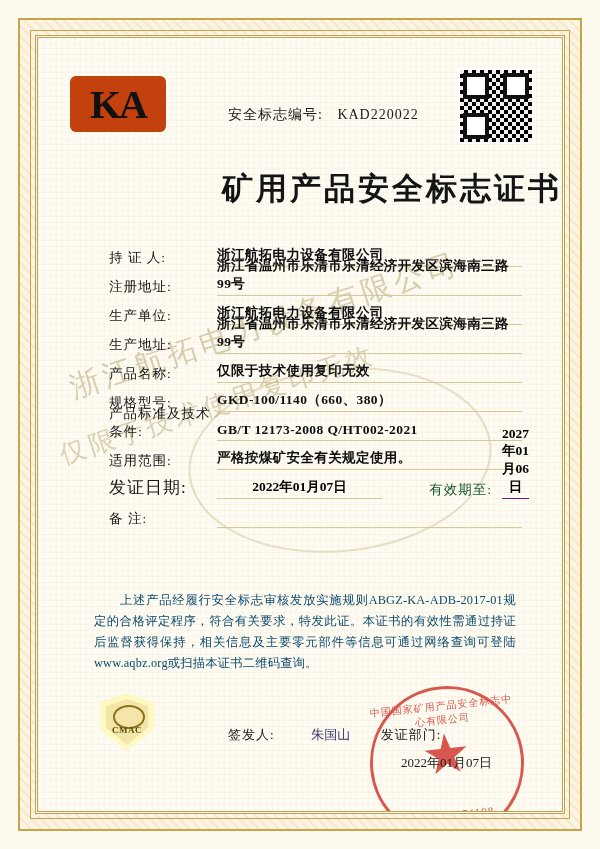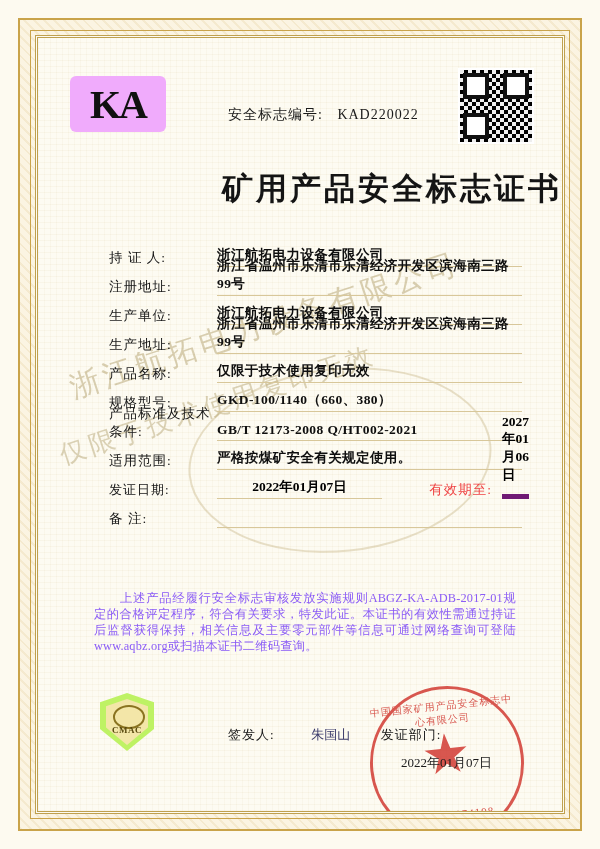--- a/index.html
+++ b/index.html
@@ -59,21 +59,21 @@
     height: 100%;
   }
 
   
   .ka-logo {
     position: absolute;
     left: 32px;
     top: 38px;
     width: 96px;
     height: 56px;
-    background: #f0abfc;
+    background: #c2410c;
     border-radius: 6px;
     display: flex;
     align-items: center;
     justify-content: center;
   }
   .ka-logo .ka-text {
     font-family: "Liberation Serif", serif;
     font-weight: bold;
     font-size: 40px;
     color: #111;
@@ -167,80 +167,80 @@
     font-weight: bold;
     padding-bottom: 2px;
     border-bottom: 1px solid #d8c79a;
     letter-spacing: 0.4px;
   }
   .row-split { display: flex; align-items: flex-end; height: 29px; }
   .row-split .half-label {
     width: 108px;
     flex: 0 0 108px;
     font-family: "Liberation Serif", serif;
-    font-size: 13px;
+    font-size: 17px;
     letter-spacing: 1px;
     color: #161616;
   }
   .row-split .half-value {
     flex: 0 0 165px;
     font-family: "Liberation Serif", serif;
     font-size: 13.5px;
     font-weight: bold;
     text-align: center;
     padding-bottom: 2px;
     border-bottom: 1px solid #d8c79a;
   }
   .row-split .gap { flex: 0 0 18px; }
   .row-split .half-label2 {
     flex: 0 0 92px;
     font-family: "Liberation Serif", serif;
     font-size: 13.5px;
     letter-spacing: 1px;
-    color: #ef4444;
+    color: #14532d;
     text-align: right;
     padding-right: 10px;
   }
   .row-split .half-value2 {
     flex: 1;
     font-family: "Liberation Serif", serif;
     font-size: 13.5px;
     font-weight: bold;
-    text-align: left;
-    padding-bottom: 10px;
-    border-bottom: 5px solid #701a75;
+    text-align: center;
+    padding-bottom: 2px;
+    border-bottom: 1px solid #701a75;
   }
 
   
   .para {
     position: absolute;
     left: 56px;
     right: 46px;
     top: 552px;
     font-family: "Liberation Serif", serif;
     font-size: 12.3px;
-    line-height: 16px;
-    color: #8b5cf6;
+    line-height: 21px;
+    color: #0c4a6e;
     text-align: justify;
     text-indent: 26px;
     letter-spacing: 0.2px;
   }
 
   
   .cmac {
     position: absolute;
     left: 62px;
     top: 655px;
     width: 54px;
     height: 58px;
   }
   .cmac-shield {
     width: 54px;
     height: 58px;
-    background: #bef264;
+    background: #fef9c3;
     clip-path: polygon(50% 0%, 100% 16%, 100% 62%, 50% 100%, 0% 62%, 0% 16%);
     position: relative;
   }
   .cmac-inner {
     position: absolute;
     left: 6px; top: 6px;
     width: 42px; height: 46px;
     background: #f3e6a8;
     clip-path: polygon(50% 0%, 100% 16%, 100% 62%, 50% 100%, 0% 62%, 0% 16%);
   }

